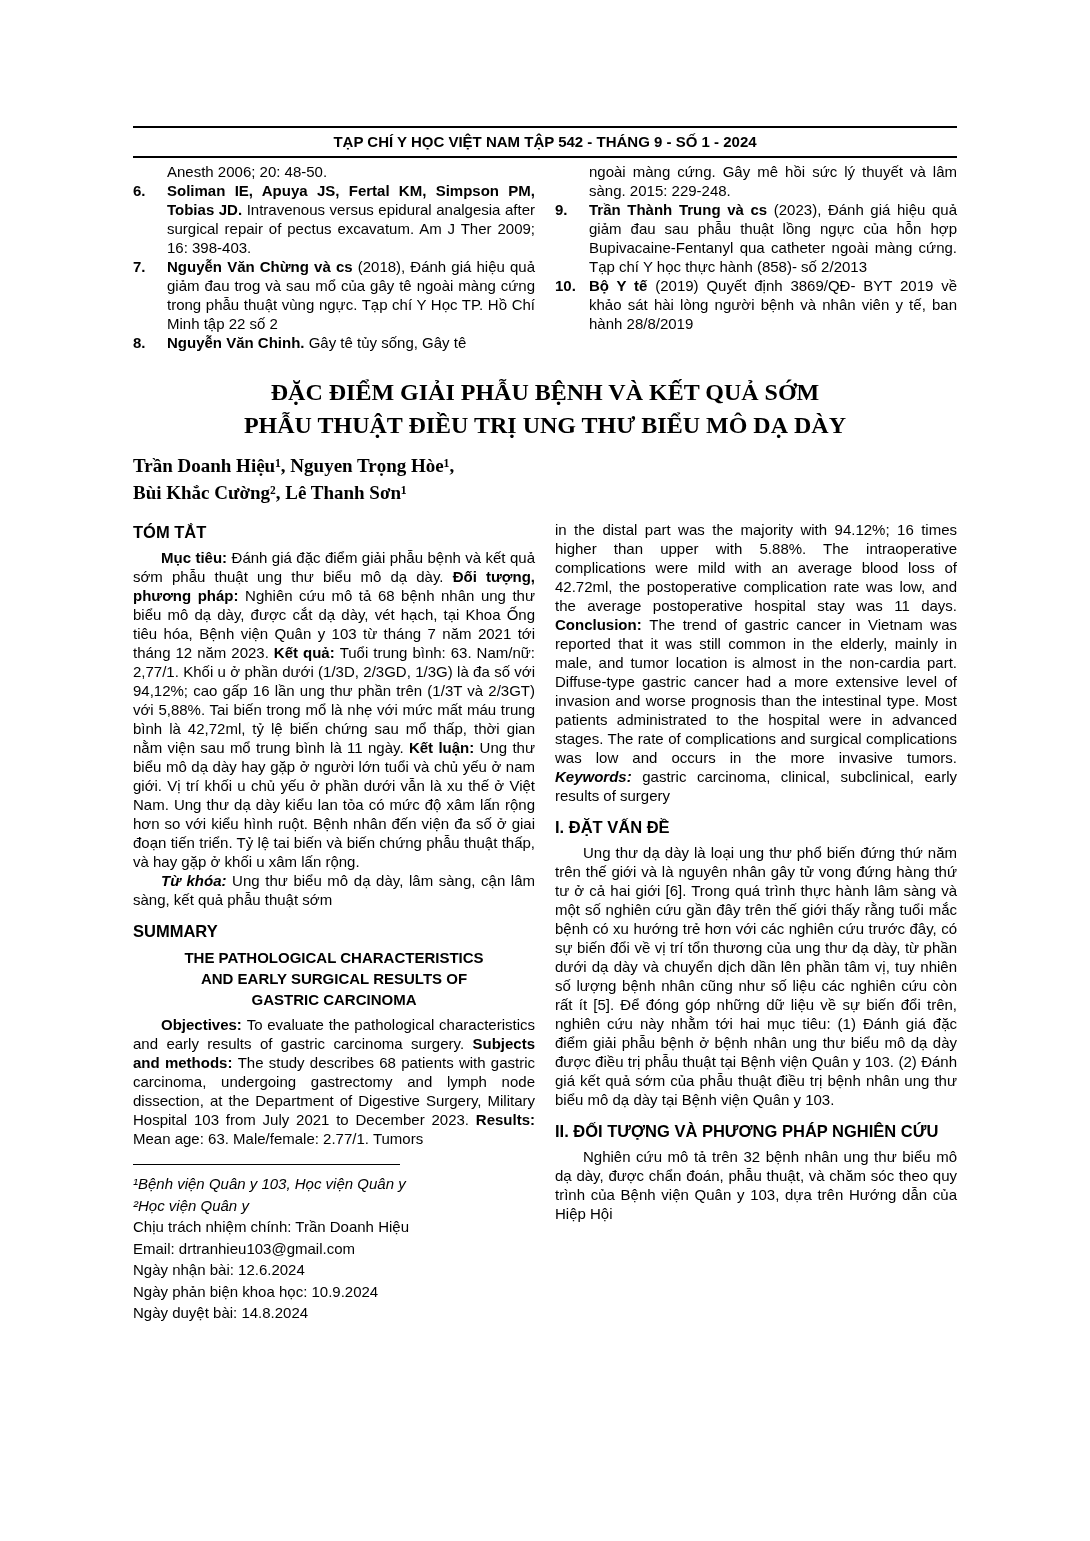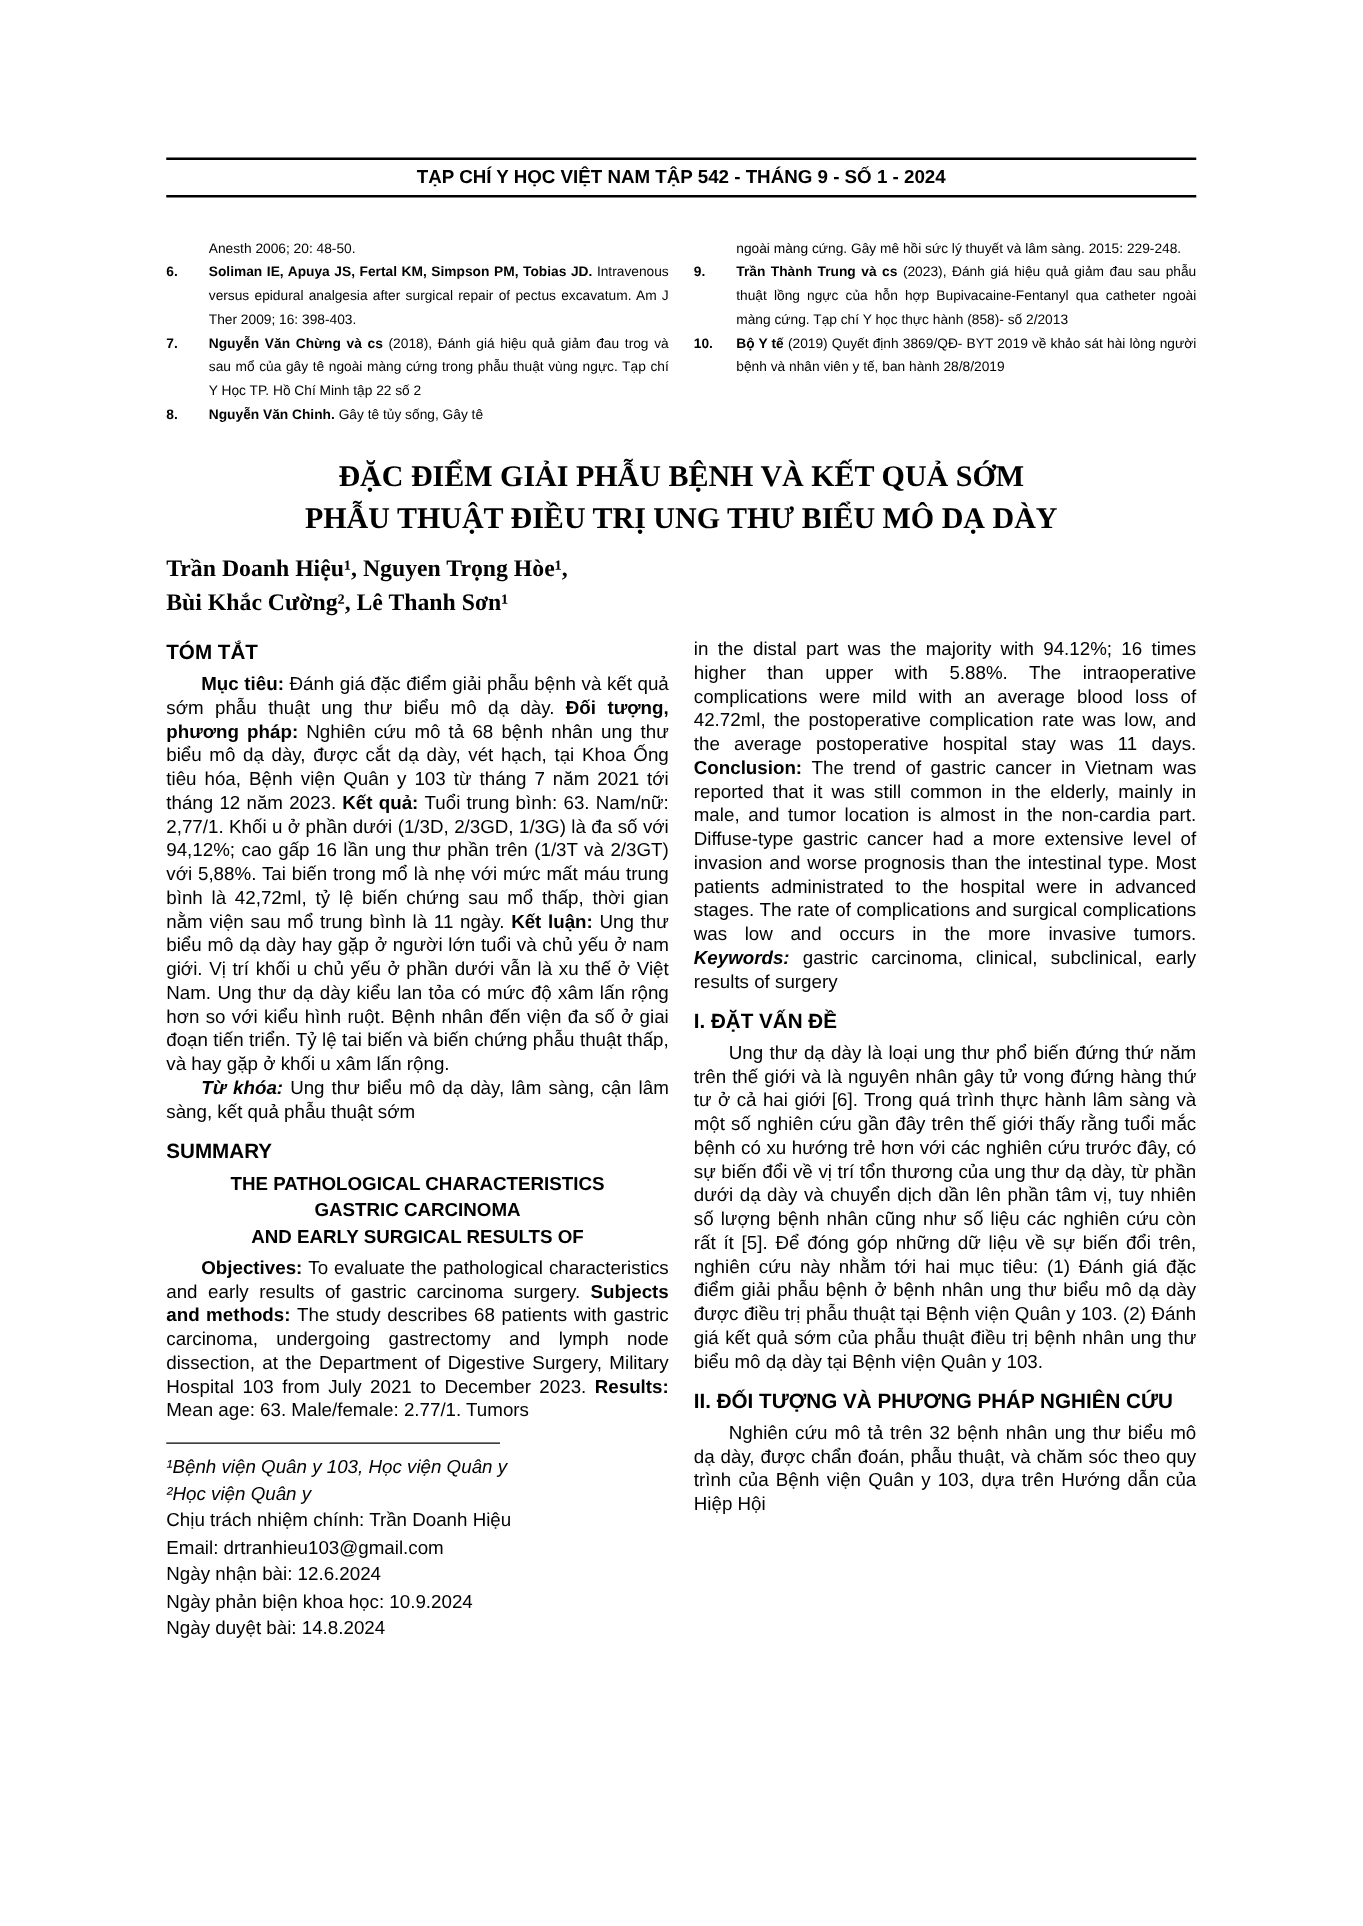--- a/index.html
+++ b/index.html
@@ -30,21 +30,21 @@
     line-height: 19px;
     padding: 4px 0 5px 0;
   }
 
   .two-col {
     display: flex;
     gap: 20px;
   }
   .col { flex: 1 1 0; min-width: 0; }
 
-  .refs { margin-top: 32px; font-size: 11px; line-height: 19px; }
+  .refs { margin-top: 4px; font-size: 15px; line-height: 19px; }
   .ref { display: flex; margin: 0; }
   .ref-num { flex: 0 0 34px; font-weight: bold; }
   .ref-body { flex: 1 1 auto; text-align: justify; }
 
   .article-title {
     margin-top: 24px;
     text-align: center;
     font-family: "Liberation Serif", "DejaVu Serif", serif;
     font-weight: bold;
     font-size: 24px;
@@ -162,22 +162,22 @@
   <div class="two-col body-cols">
 
     <div class="col">
       <h2 class="sec-h first">TÓM TẮT</h2>
       <p class="para indent"><span style="font-weight: bold;">Mục tiêu: </span><span>Đánh giá đặc điểm giải phẫu bệnh và kết quả sớm phẫu thuật ung thư biểu mô dạ dày. </span><span style="font-weight: bold;">Đối tượng, phương pháp: </span><span>Nghiên cứu mô tả 68 bệnh nhân ung thư biểu mô dạ dày, được cắt dạ dày, vét hạch, tại Khoa Ống tiêu hóa, Bệnh viện Quân y 103 từ tháng 7 năm 2021 tới tháng 12 năm 2023. </span><span style="font-weight: bold;">Kết quả: </span><span>Tuổi trung bình: 63. Nam/nữ: 2,77/1. Khối u ở phần dưới (1/3D, 2/3GD, 1/3G) là đa số với 94,12%; cao gấp 16 lần ung thư phần trên (1/3T và 2/3GT) với 5,88%. Tai biến trong mổ là nhẹ với mức mất máu trung bình là 42,72ml, tỷ lệ biến chứng sau mổ thấp, thời gian nằm viện sau mổ trung bình là 11 ngày. </span><span style="font-weight: bold;">Kết luận: </span><span>Ung thư biểu mô dạ dày hay gặp ở người lớn tuổi và chủ yếu ở nam giới. Vị trí khối u chủ yếu ở phần dưới vẫn là xu thế ở Việt Nam. Ung thư dạ dày kiểu lan tỏa có mức độ xâm lấn rộng hơn so với kiểu hình ruột. Bệnh nhân đến viện đa số ở giai đoạn tiến triển. Tỷ lệ tai biến và biến chứng phẫu thuật thấp, và hay gặp ở khối u xâm lấn rộng.</span></p>
       <p class="para indent"><span style="font-weight: bold; font-style: italic;">Từ khóa: </span><span>Ung thư biểu mô dạ dày, lâm sàng, cận lâm sàng, kết quả phẫu thuật sớm</span></p>
 
       <h2 class="sec-h">SUMMARY</h2>
       <div class="en-subtitle">
         <div>THE PATHOLOGICAL CHARACTERISTICS</div>
+        <div>AND EARLY SURGICAL RESULTS OF</div>
         <div>GASTRIC CARCINOMA</div>
-        <div>AND EARLY SURGICAL RESULTS OF</div>
       </div>
       <p class="para indent"><span style="font-weight: bold;">Objectives: </span><span>To evaluate the pathological characteristics and early results of gastric carcinoma surgery. </span><span style="font-weight: bold;">Subjects and methods: </span><span>The study describes 68 patients with gastric carcinoma, undergoing gastrectomy and lymph node dissection, at the Department of Digestive Surgery, Military Hospital 103 from July 2021 to December 2023. </span><span style="font-weight: bold;">Results: </span><span>Mean age: 63. Male/female: 2.77/1. Tumors</span></p>
 
       <div class="footnote-rule"></div>
       <div class="footnotes">
         <p><span style="font-style: italic;">¹Bệnh viện Quân y 103, Học viện Quân y</span></p>
         <p><span style="font-style: italic;">²Học viện Quân y</span></p>
         <p><span>Chịu trách nhiệm chính: Trần Doanh Hiệu</span></p>
         <p><span>Email: drtranhieu103@gmail.com</span></p>
         <p><span>Ngày nhận bài: 12.6.2024</span></p>

